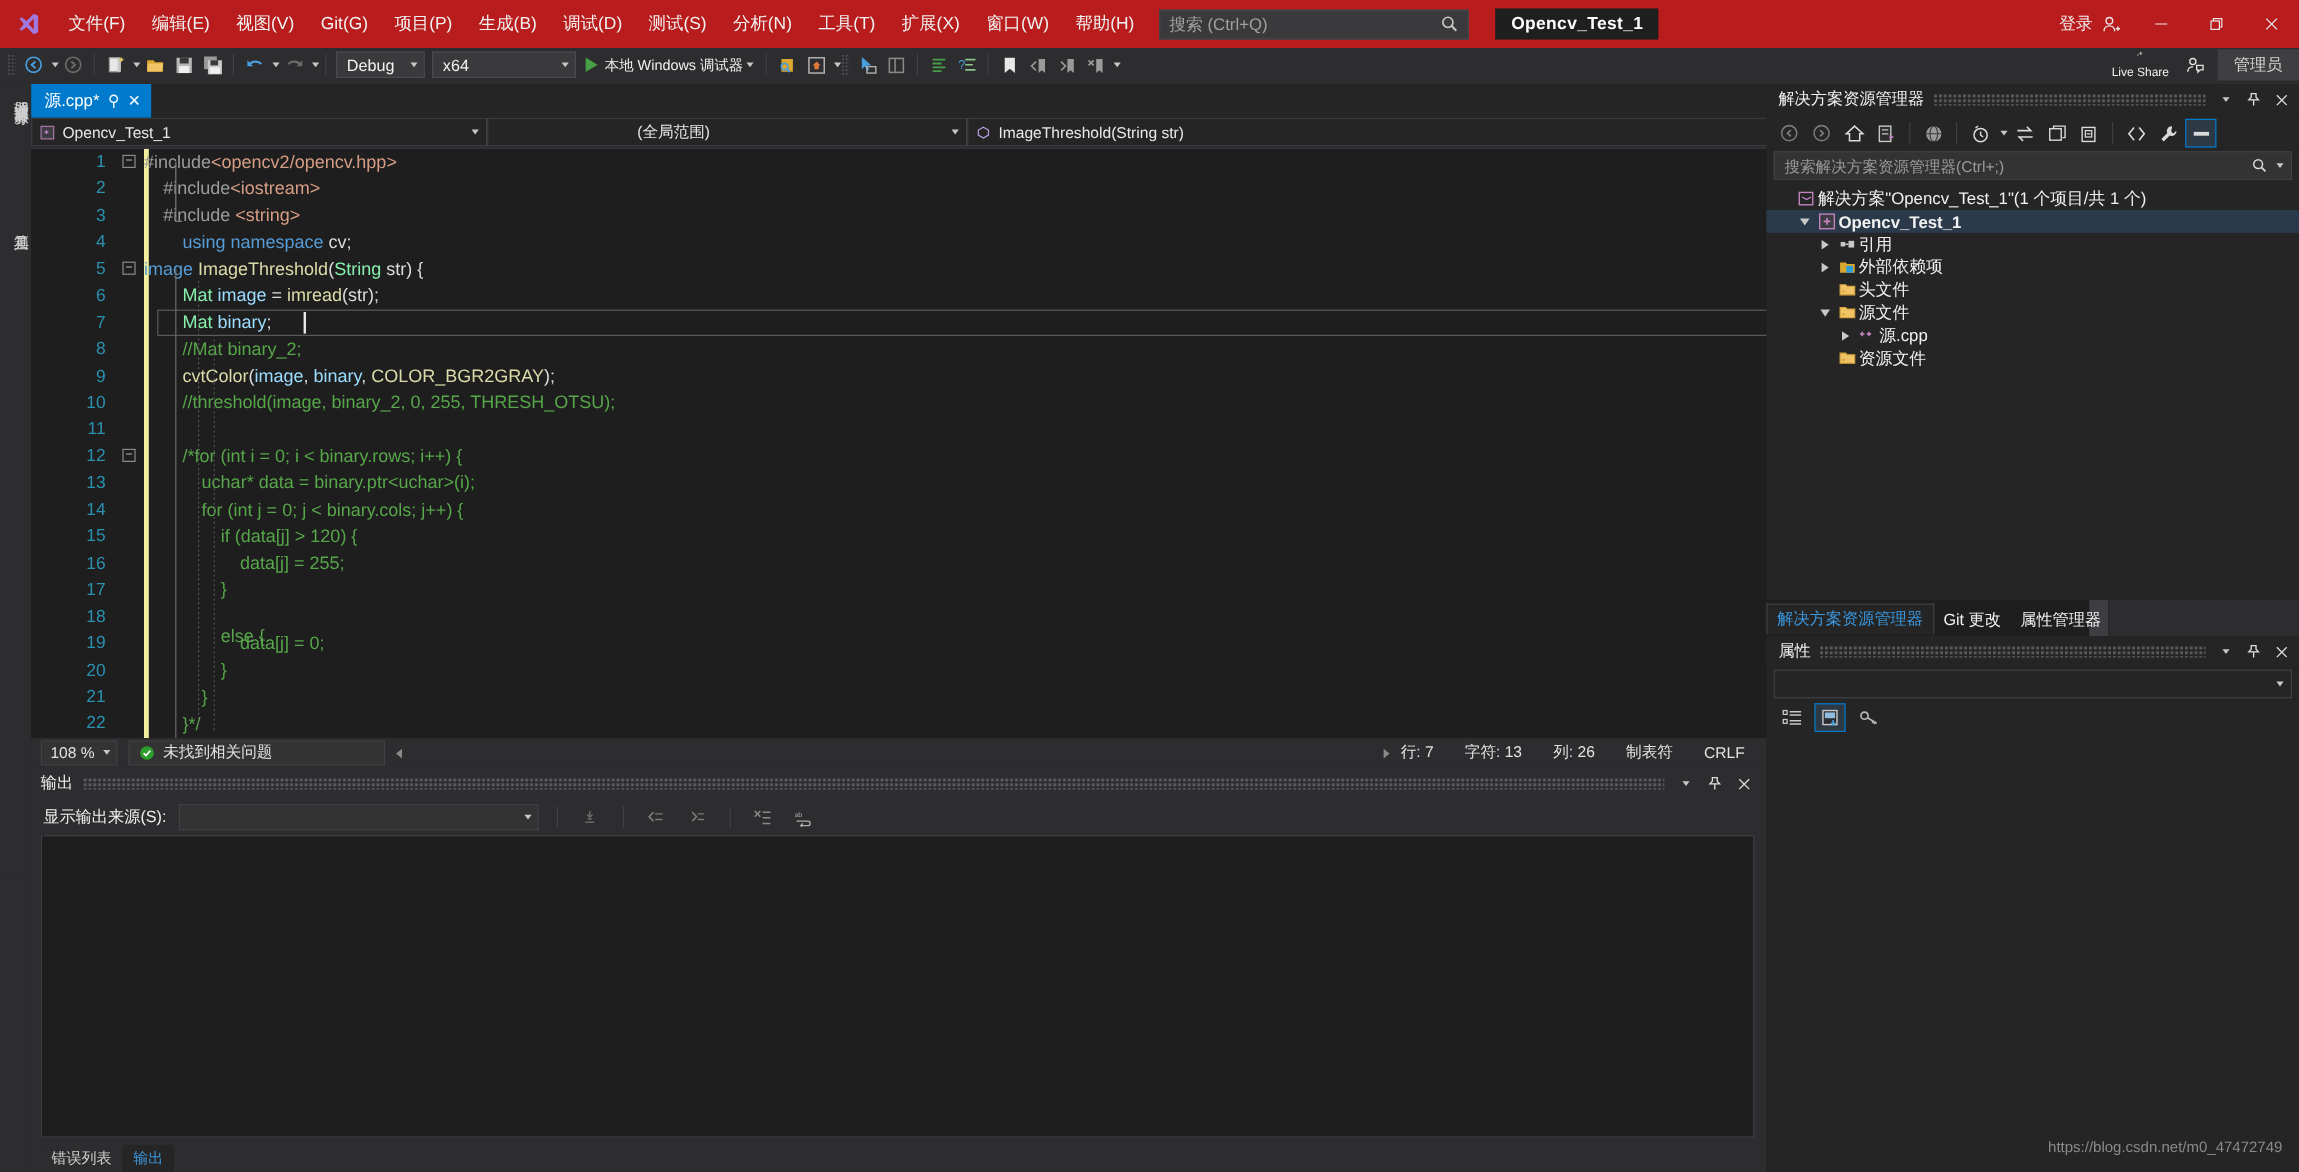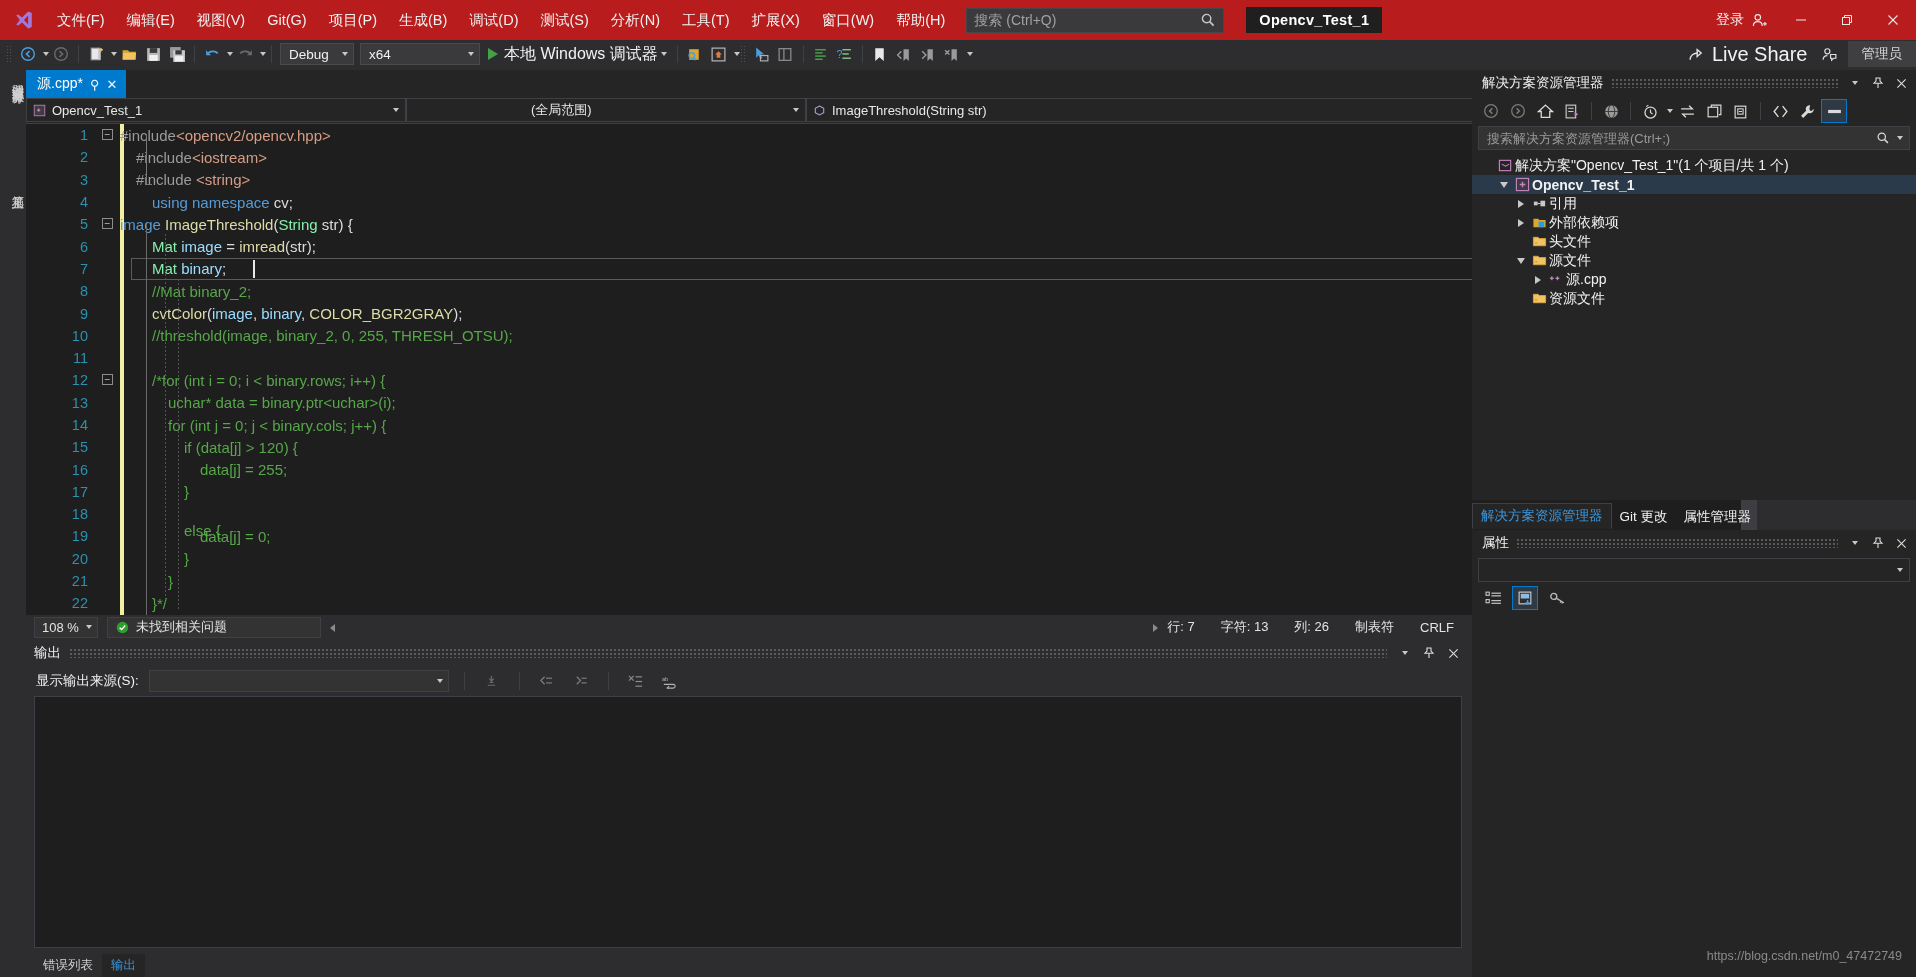--- a/index.html
+++ b/index.html
@@ -58,22 +58,22 @@
            border-top: 4px solid #c8c8c8; margin-left: 3px; }
   .combo {
     height: 22px; background: #3a3a3c; border: 1px solid #4a4a4d;
     display: flex; align-items: center; justify-content: space-between;
     padding: 0 5px 0 8px; font-size: 13.5px; color: #f1f1f1; margin: 0 3px;
   }
   .combo.debug { width: 74px; }
   .combo.plat { width: 120px; }
   .play-tri { width: 0; height: 0; border-top: 6px solid transparent; border-bottom: 6px solid transparent;
               border-left: 10px solid #46a046; margin-right: 6px; }
-  .dbgtarget { display: flex; align-items: center; height: 24px; padding: 0 5px; font-size: 16px; }
-  .liveshare { margin-left: auto; display: flex; align-items: center; gap: 7px; font-size: 20px; padding: 0 10px; height: 24px; }
+  .dbgtarget { display: flex; align-items: center; height: 24px; padding: 0 5px; font-size: 12px; }
+  .liveshare { margin-left: auto; display: flex; align-items: center; gap: 7px; font-size: 10px; padding: 0 10px; height: 24px; flex-direction: column; }
   .admin-btn { background: #3f3f41; color: #d6d6d6; font-size: 13.5px; padding: 4px 14px; margin-left: 6px; }
 
   
   .leftstrip {
     position: absolute; left: 0; top: 70px; width: 26px; height: 658px; background: #2d2d30;
   }
   .vtab {
     writing-mode: vertical-rl; text-orientation: upright;
     font-size: 12.5px; color: #d0d0d0; letter-spacing: -1px;
     padding: 6px 5px; white-space: nowrap;

